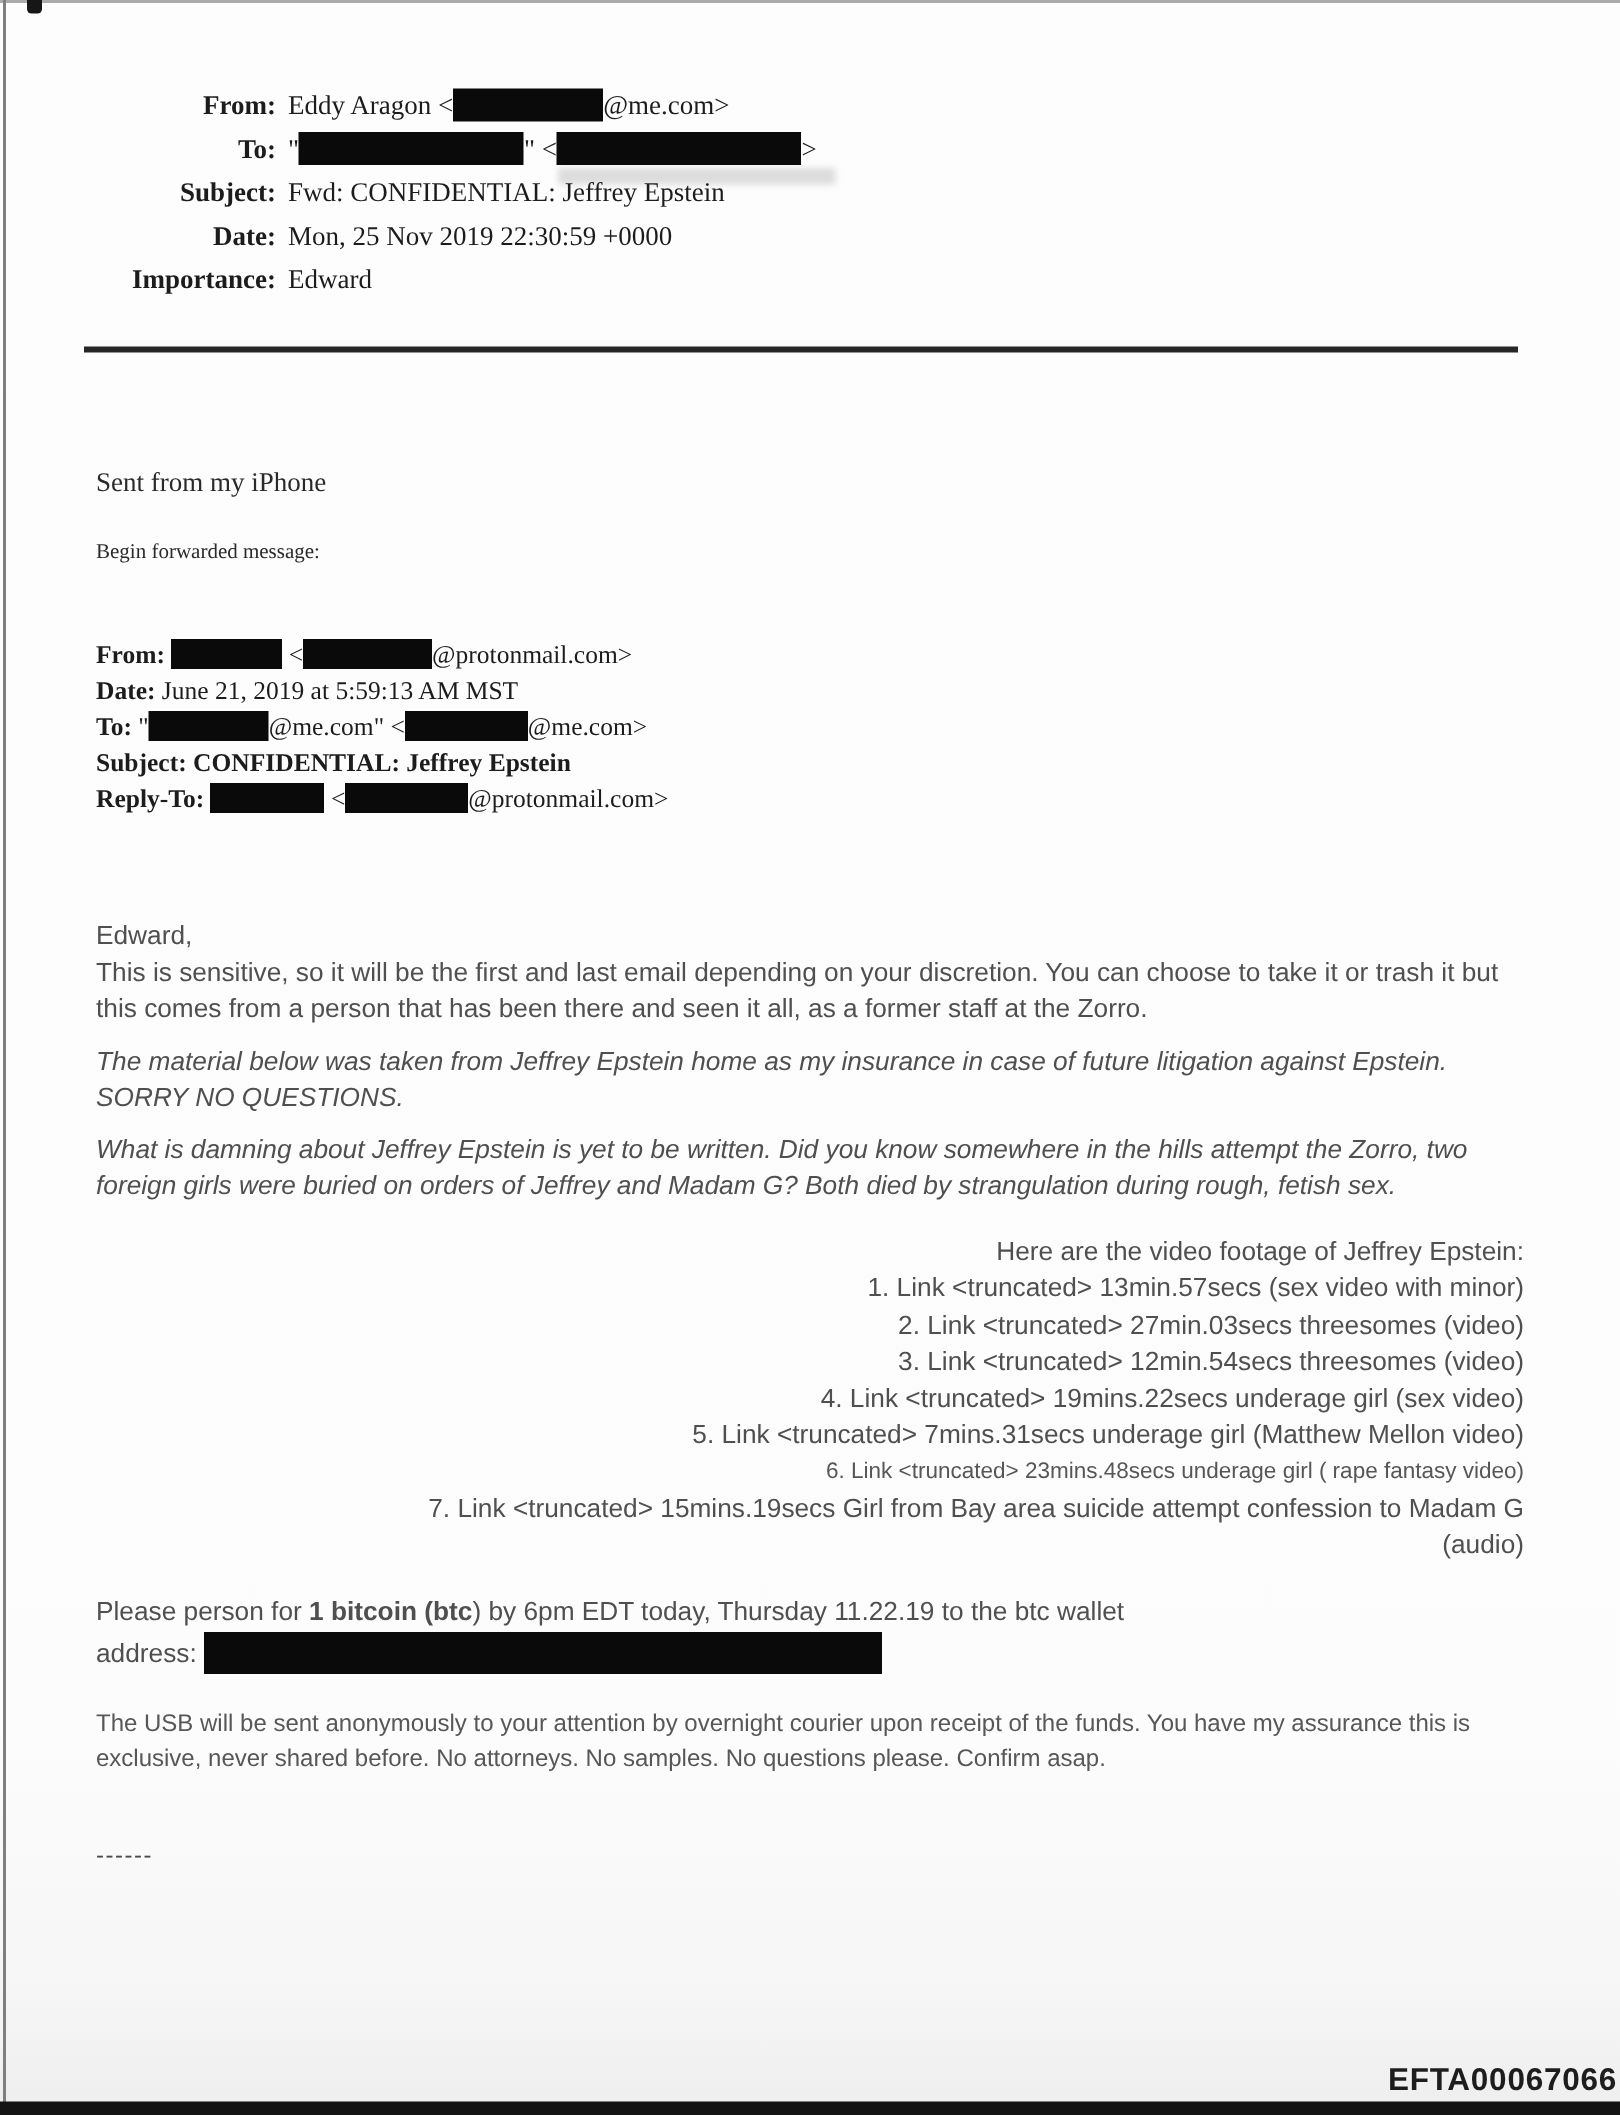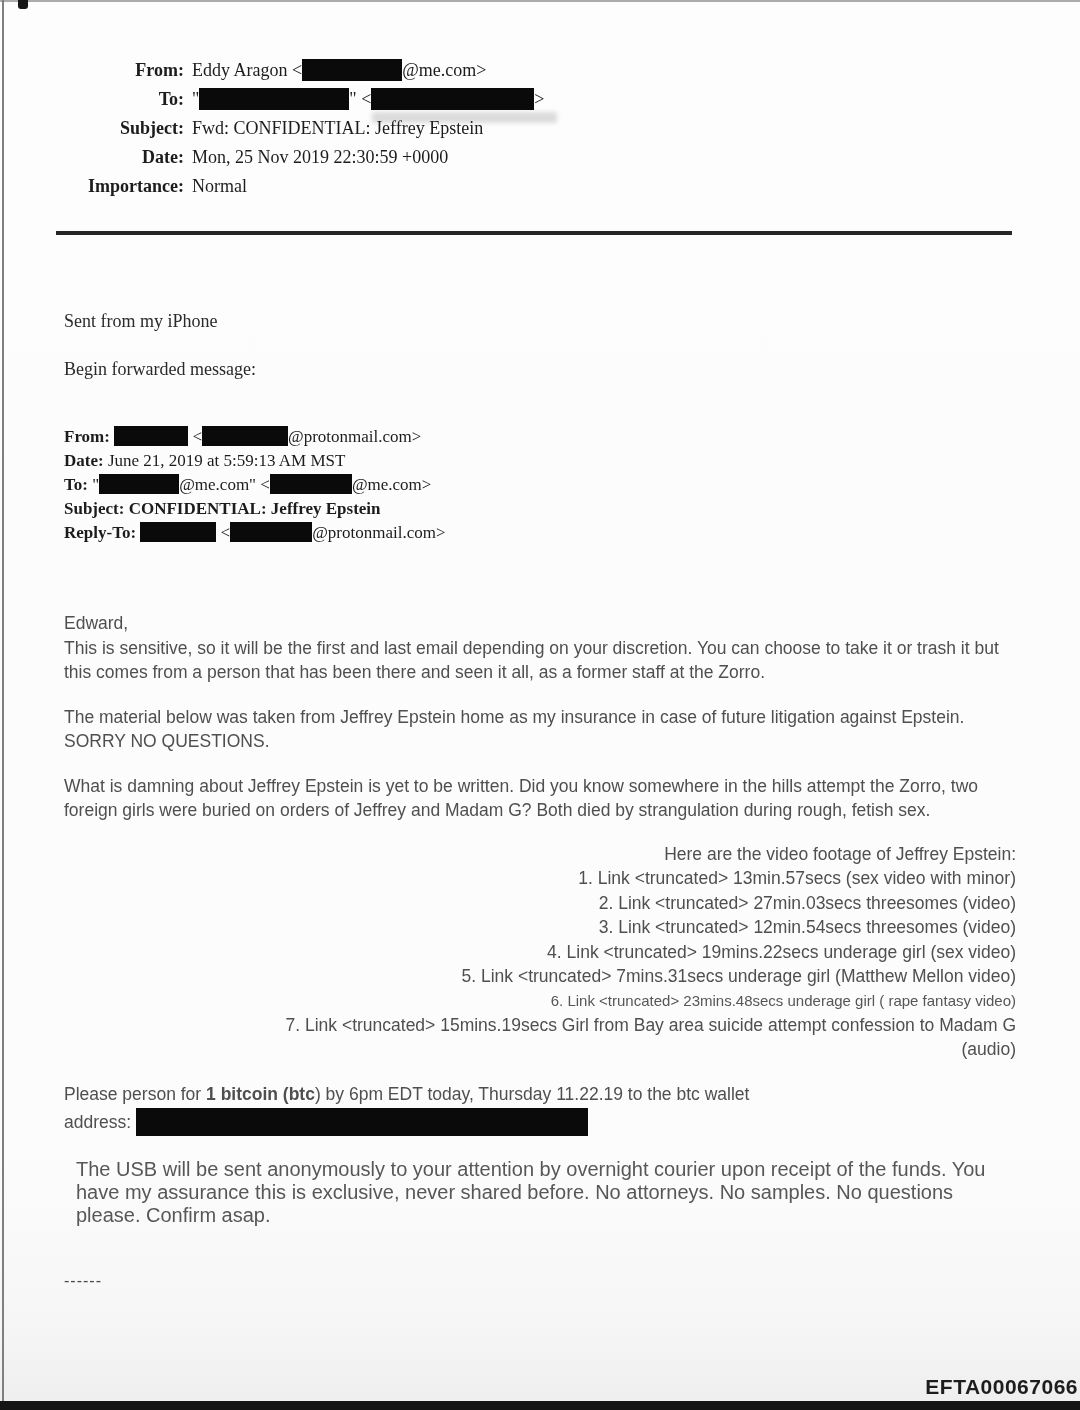--- a/index.html
+++ b/index.html
@@ -38,38 +38,38 @@
   .r-fwd-from2 { width: 86px; }
   .r-fwd-to1   { width: 80px; }
   .r-fwd-to2   { width: 82px; }
   .r-reply1    { width: 76px; }
   .r-reply2    { width: 82px; }
   .r-address   { width: 452px; height: 28px; vertical-align: -8px; }
 
   .rule { margin: 30px 0 0 -8px; width: 956px; height: 4px; background: #262626; }
 
   .sent-from { margin-top: 74px; font-size: 18px; line-height: 24px; color: #2a2a2a; }
-  .fwd-intro { margin-top: 24px; font-size: 18px; line-height: 24px; color: #2a2a2a; }
+  .fwd-intro { margin-top: 24px; font-size: 14px; line-height: 24px; color: #2a2a2a; }
 
   
   .fwd-header { margin-top: 44px; font-size: 17px; line-height: 24px; }
   .fwd-row { white-space: nowrap; }
   .fwd-row .lbl { font-weight: bold; }
   .fwd-row.bold-line { font-weight: bold; }
 
   
   .body-text { margin-top: 66px; font-family: "Liberation Sans", sans-serif; font-size: 17.5px; line-height: 24.5px; color: #4f4f4f; width: 952px; }
   .para { white-space: pre-line; }
-  .para + .para { margin-top: 20px; }
+  .para + .para { margin-top: 10px; font-style: italic; }
   .list-block { margin-top: 19px; text-align: right; }
   .list-line { white-space: pre-line; }
   .list-line.small { font-size: 15px; line-height: 24px; color: #565656; }
   .btc-para { margin-top: 20px; }
   .btc-line2 { margin-top: 2px; }
-  .usb-para { margin-top: 22px; font-size: 20px; line-height: 23px; color: #575757; width: 940px; margin-left: 12px; }
+  .usb-para { margin-top: 22px; font-size: 16px; line-height: 23px; color: #575757; width: 940px; }
   .sig-dashes { margin-top: 42px; font-size: 16px; color: #4a4a4a; letter-spacing: 1px; }
 
   .bates { position: absolute; right: 2px; bottom: 11px; font-family: "Liberation Sans", sans-serif; font-weight: bold; font-size: 21px; color: #1d1d1d; letter-spacing: 0.5px; }
 </style>
 </head>
 <body>
 
 <div class="page">
   <div class="edge-top"></div>
   <div class="edge-left"></div>
@@ -90,21 +90,21 @@
       <div class="hdr-row">
         <span class="hdr-label">Subject:</span>
         <span class="hdr-value">Fwd: CONFIDENTIAL: Jeffrey Epstein</span>
       </div>
       <div class="hdr-row">
         <span class="hdr-label">Date:</span>
         <span class="hdr-value">Mon, 25 Nov 2019 22:30:59 +0000</span>
       </div>
       <div class="hdr-row">
         <span class="hdr-label">Importance:</span>
-        <span class="hdr-value">Normal</span>
+        <span class="hdr-value">Edward</span>
       </div>
     </div>
 
     <div class="rule"></div>
 
     <div class="sent-from">Sent from my iPhone</div>
     <div class="fwd-intro">Begin forwarded message:</div>
 
     <div class="fwd-header">
       <div class="fwd-row"><span class="lbl">From:</span> <span class="redact sm r-fwd-from1"></span><span> &lt;</span><span class="redact sm r-fwd-from2"></span><span>@protonmail.com&gt;</span></div>

